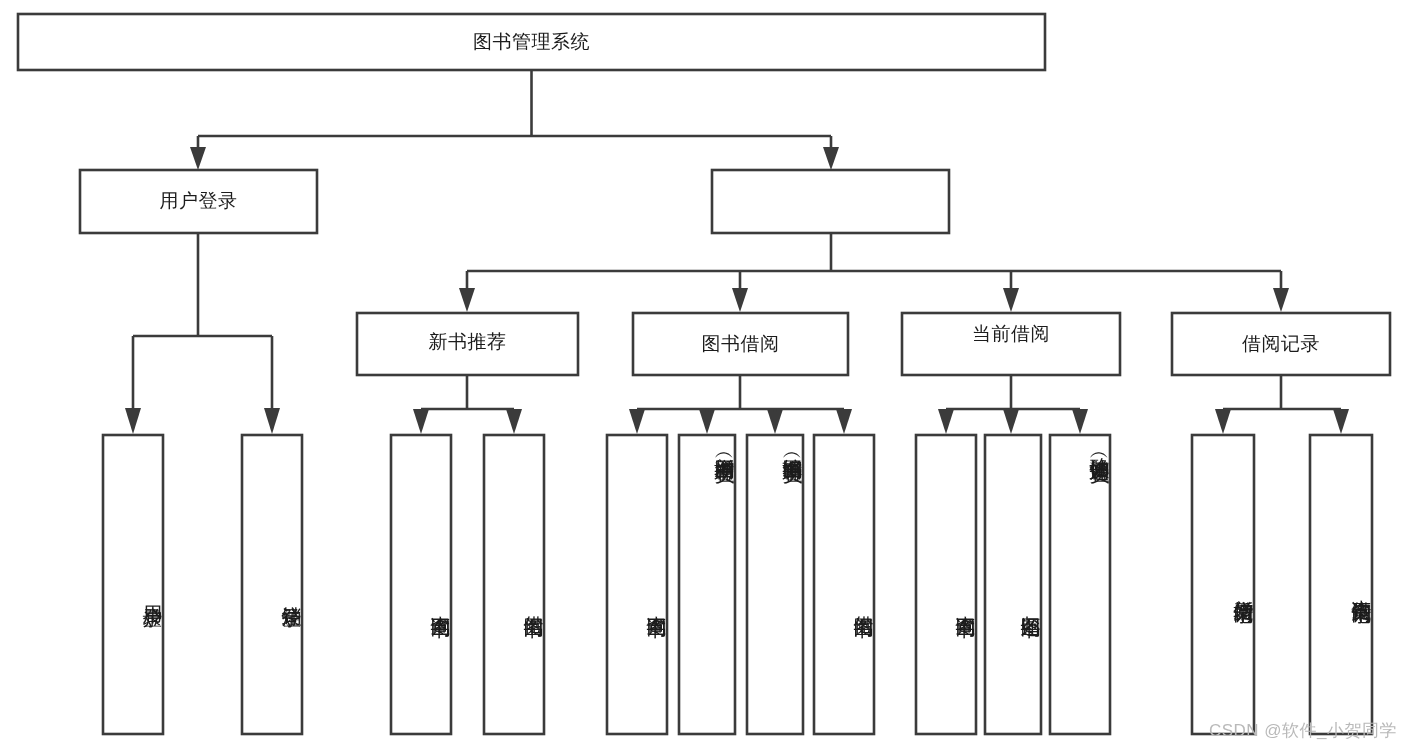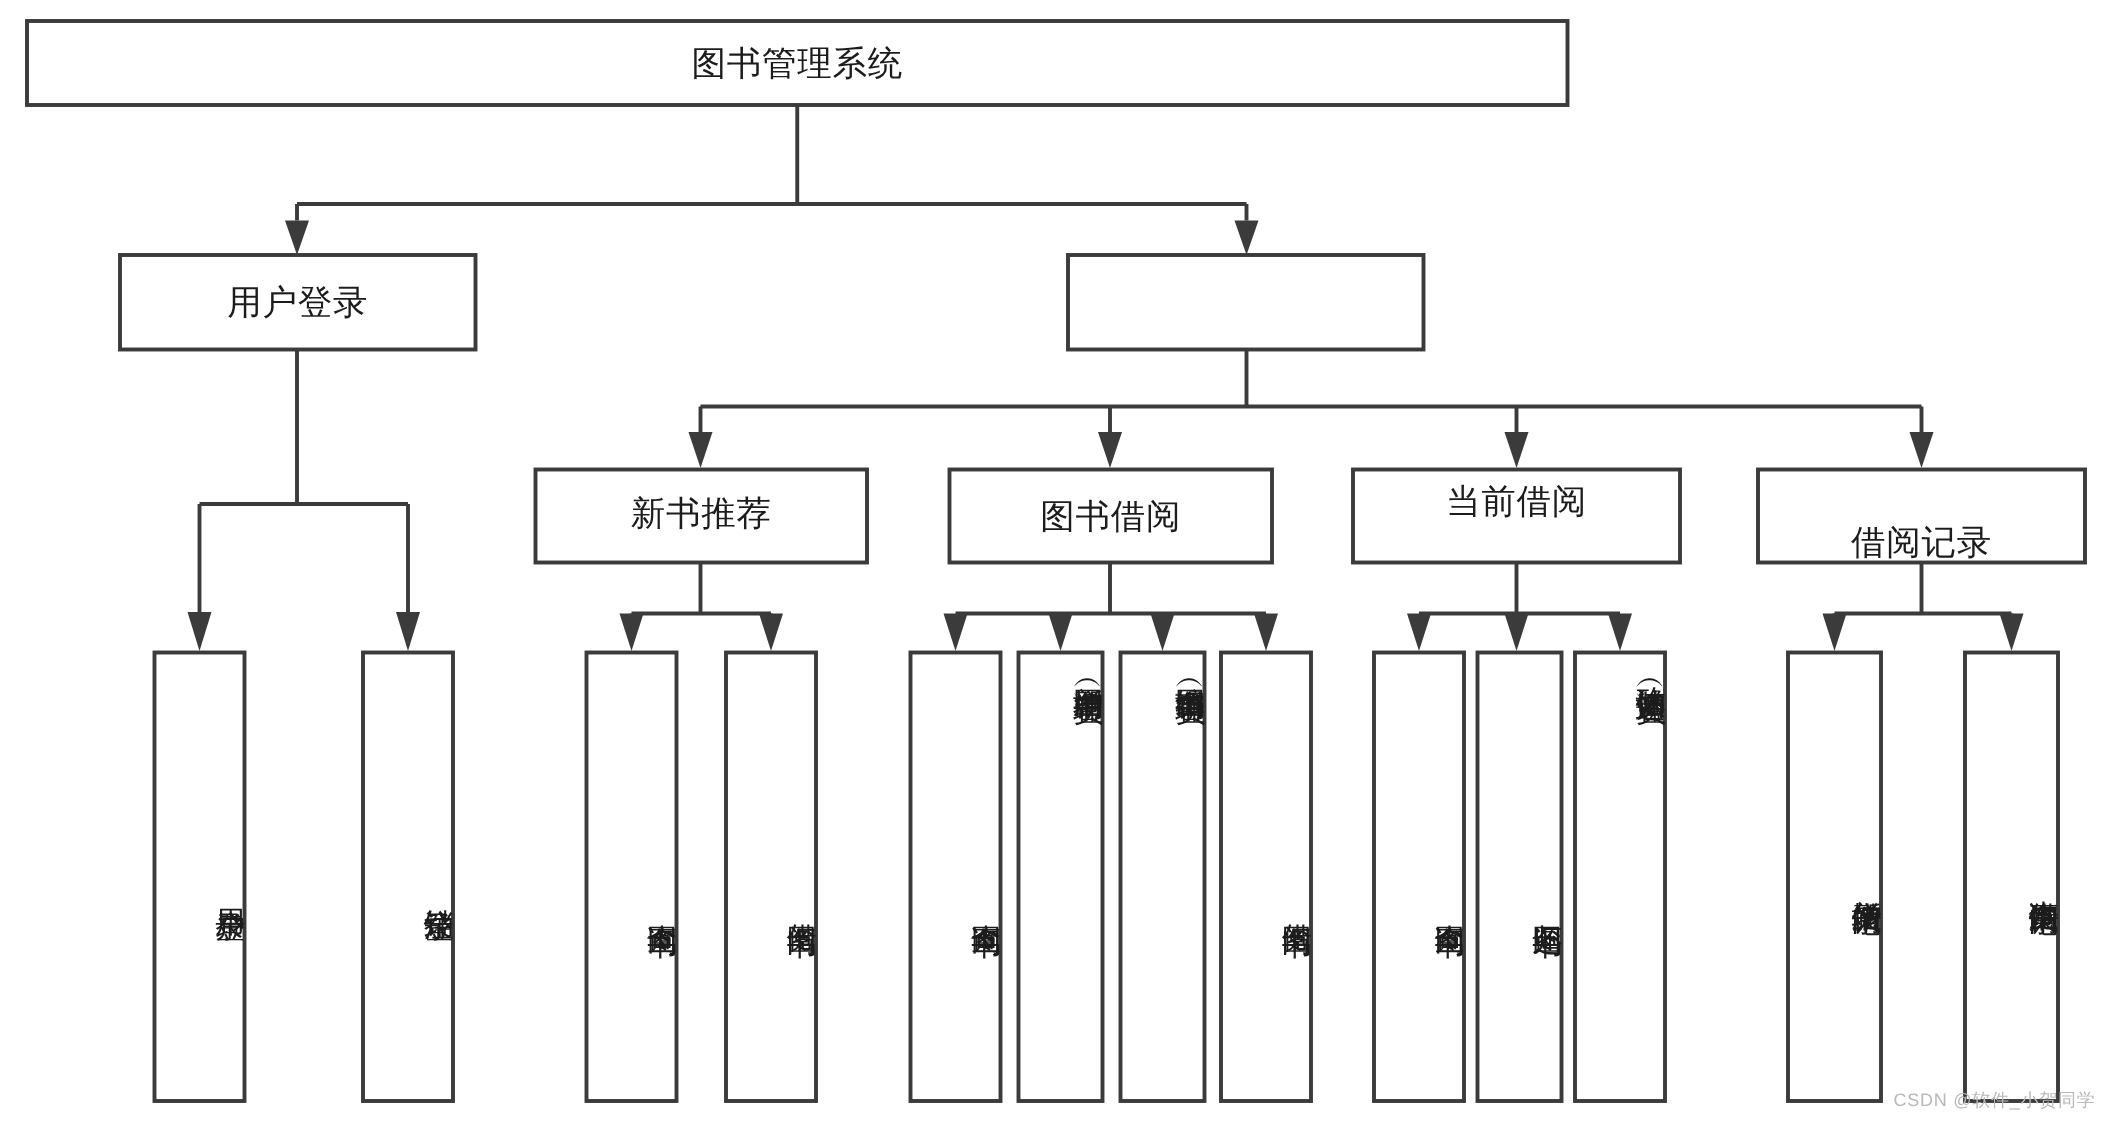--- a/index.html
+++ b/index.html
@@ -41,21 +41,21 @@
     fill: #3b3b3b;
     stroke: none;
   }
   .node-label {
     position: absolute;
     display: flex;
     align-items: center;
     justify-content: center;
     color: #1c1c1c;
     font-family: "Liberation Sans", "DejaVu Sans", sans-serif;
-    font-size: 23px;
+    font-size: 19px;
     line-height: 1.08;
     letter-spacing: 0.5px;
     pointer-events: none;
     text-align: center;
     white-space: nowrap;
   }
   .node-label.vertical {
     writing-mode: vertical-rl;
     text-orientation: upright;
     font-size: 20px;
@@ -66,21 +66,21 @@
     padding-top: 2px;
   }
   .node-label.vertical.top-aligned {
     justify-content: flex-start;
   }
   .watermark {
     position: absolute;
     right: 8px;
     bottom: 5px;
     color: #b9b9b9;
-    font-size: 12px;
+    font-size: 17px;
     font-family: "Liberation Sans", "DejaVu Sans", sans-serif;
     letter-spacing: 0.5px;
     white-space: nowrap;
     pointer-events: none;
   }
 </style>
 </head>
 <body>
 
 <div id="diagram-root">
@@ -176,21 +176,21 @@
     </g>
   </svg>
 
   <div class="node-label" style="left:18px; top:14px; width:1027px; height:56px;">图书管理系统</div>
 
   <div class="node-label" style="left:80px; top:170px; width:237px; height:63px;">用户登录</div>
 
   <div class="node-label" style="left:357px; top:313px; width:221px; height:58px;">新书推荐</div>
   <div class="node-label" style="left:633px; top:313px; width:215px; height:62px;">图书借阅</div>
   <div class="node-label" style="left:902px; top:303px; width:218px; height:62px;">当前借阅</div>
-  <div class="node-label" style="left:1172px; top:330px; width:218px; height:62px;">借阅记录</div>
+  <div class="node-label" style="left:1172px; top:313px; width:218px; height:62px;">借阅记录</div>
 
   <div class="node-label vertical" style="left:103px; top:480px; width:60px; height:220px;">用户登录</div>
   <div class="node-label vertical" style="left:242px; top:480px; width:60px; height:220px;">注销登录</div>
 
   <div class="node-label vertical" style="left:391px; top:490px; width:60px; height:220px;">查询图书</div>
   <div class="node-label vertical" style="left:484px; top:490px; width:60px; height:220px;">借阅图书</div>
 
   <div class="node-label vertical" style="left:607px; top:490px; width:60px; height:220px;">查询图书</div>
   <div class="node-label vertical top-aligned" style="left:679px; top:440px; width:56px; height:290px;">新增图书（管理员）</div>
   <div class="node-label vertical top-aligned" style="left:747px; top:440px; width:56px; height:290px;">编辑图书（管理员）</div>

